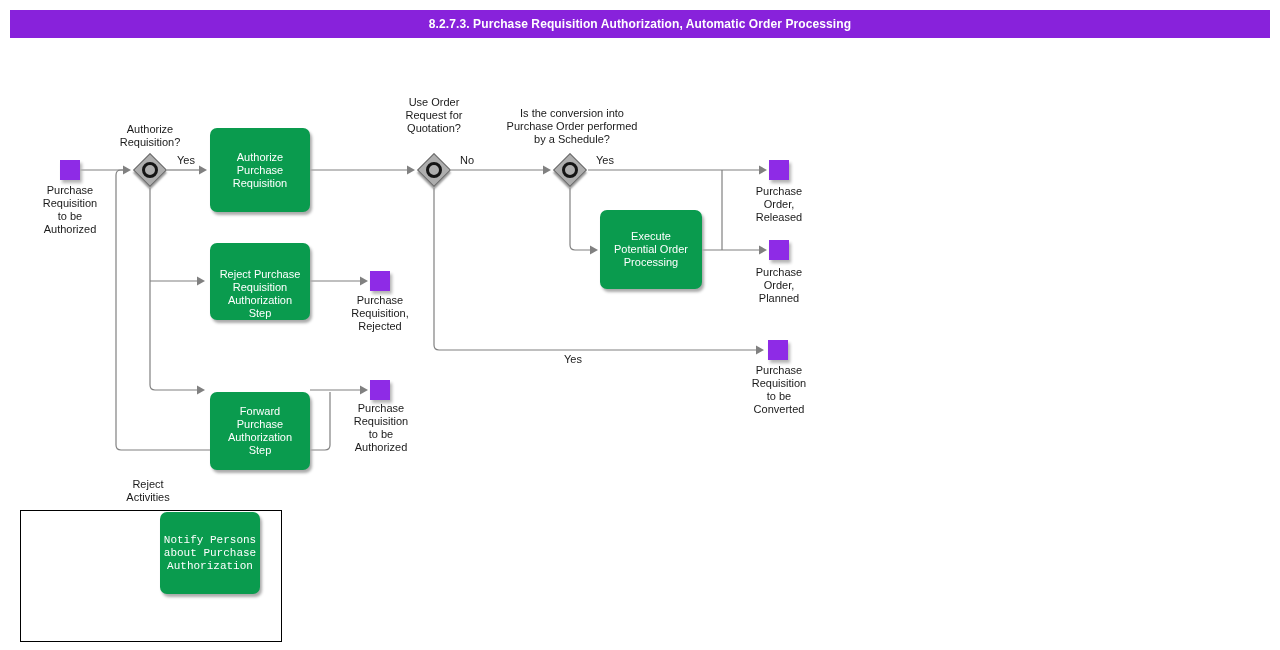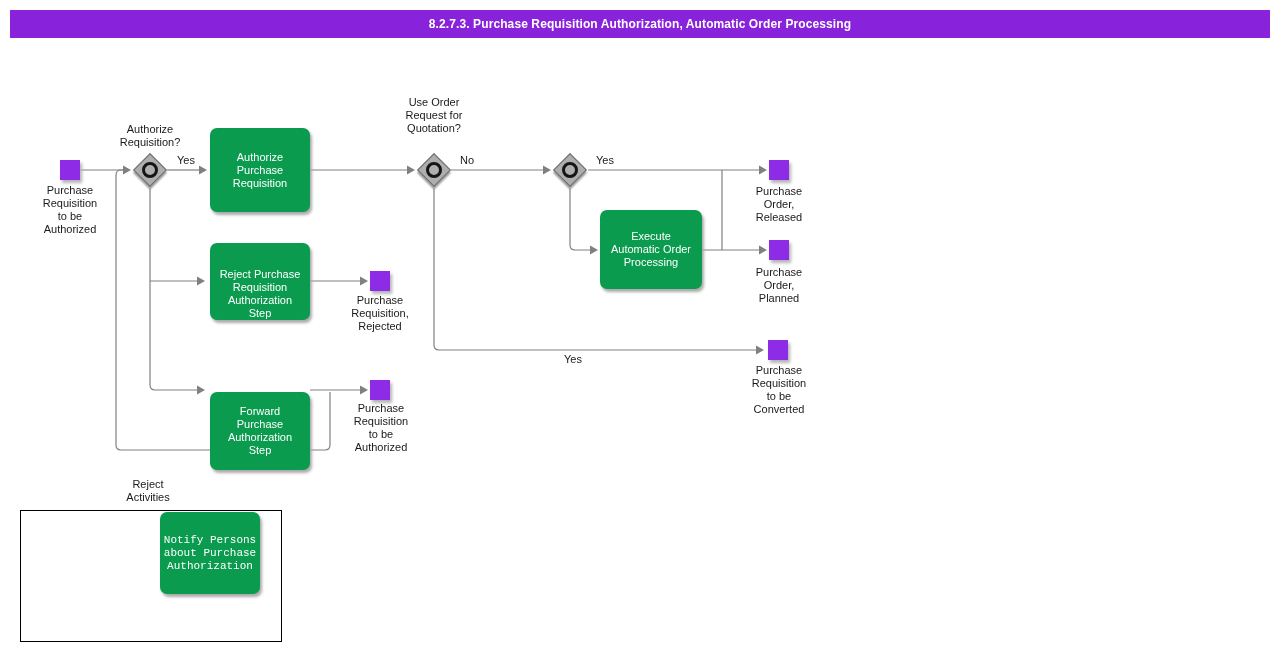--- a/index.html
+++ b/index.html
@@ -129,20 +129,23 @@
     <div class="ring"></div>
   </div>
   <div class="lbl" style="left:374px;top:96px;width:120px;">Use Order
 Request for
 Quotation?</div>
 
   <div class="gw" style="left:553px;top:153px;">
     <div class="dia"></div>
     <div class="ring"></div>
   </div>
+  <div class="lbl" style="left:482px;top:107px;width:180px;">Is the conversion into
+Purchase Order performed
+by a Schedule?</div>
 
   <div class="lbl" style="left:168px;top:154px;width:36px;">Yes</div>
   <div class="lbl" style="left:449px;top:154px;width:36px;">No</div>
   <div class="lbl" style="left:587px;top:154px;width:36px;">Yes</div>
   <div class="lbl" style="left:555px;top:353px;width:36px;">Yes</div>
 
   <div class="task" style="left:210px;top:128px;width:100px;height:84px;">
     <span>Authorize
 Purchase
 Requisition</span>
@@ -154,21 +157,21 @@
 Step</span>
   </div>
   <div class="task" style="left:210px;top:352px;width:100px;height:78px;margin-top:40px;">
     <span>Forward
 Purchase
 Authorization
 Step</span>
   </div>
   <div class="task" style="left:600px;top:210px;width:102px;height:79px;">
     <span>Execute
-Automatic Order
+Potential Order
 Processing</span>
   </div>
 
   <div class="lbl" style="left:98px;top:478px;width:100px;">Reject
 Activities</div>
   <div class="ga-frame" style="left:20px;top:510px;width:260px;height:130px;"></div>
   <div class="task" style="left:160px;top:512px;width:100px;height:82px;font-family:Liberation Mono, monospace;">
     <span>Notify Persons
 about Purchase
 Authorization</span>

